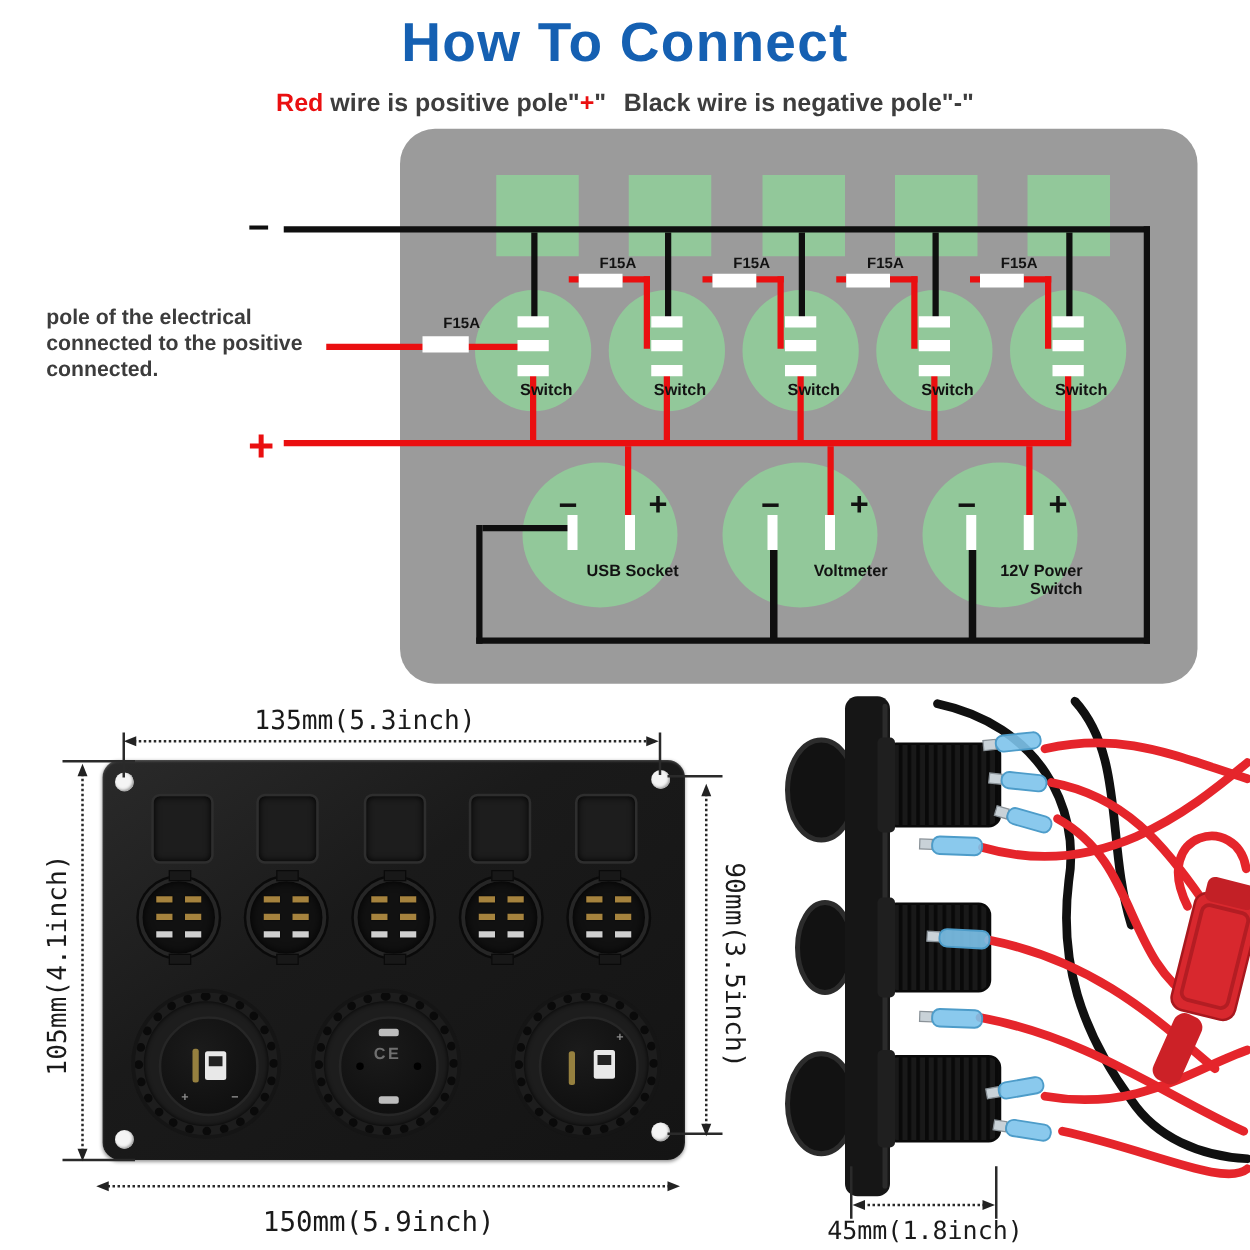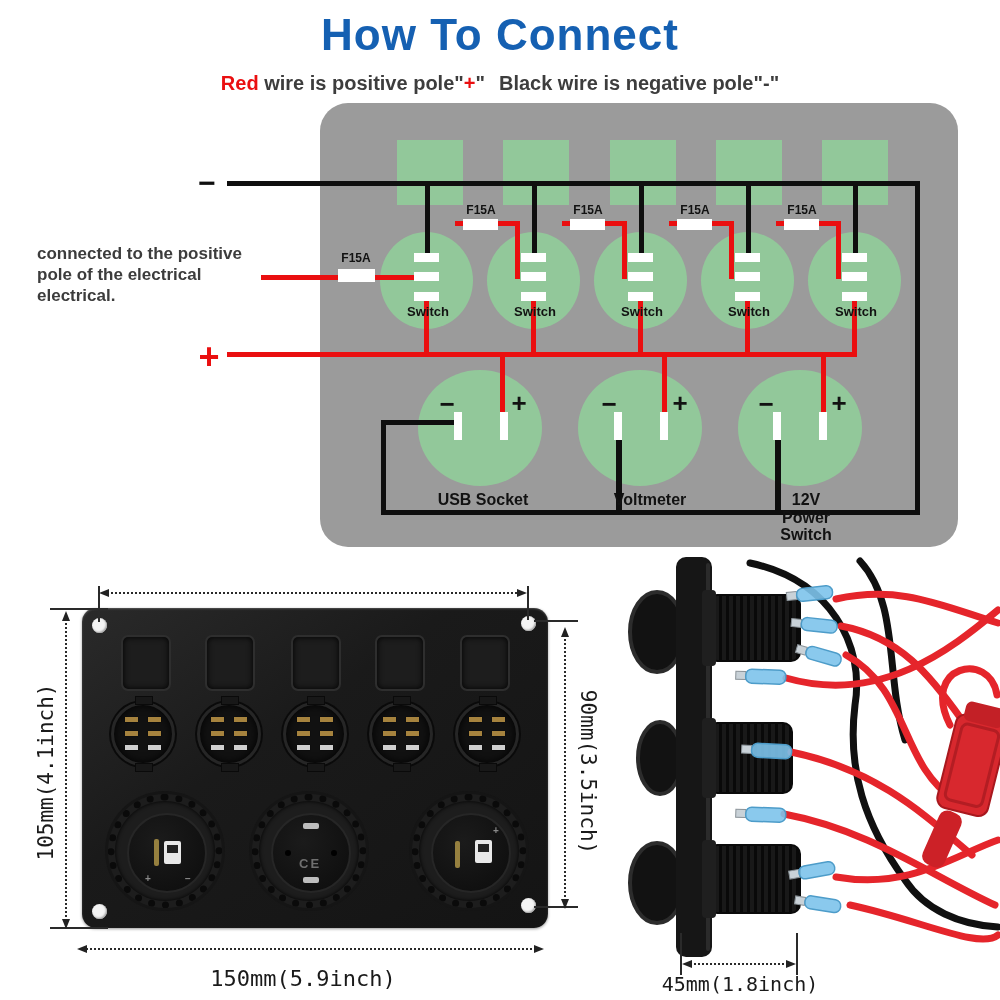--- a/index.html
+++ b/index.html
@@ -14,24 +14,24 @@
   #subtitle .gap{display:inline-block;width:14px;}
   
   #graybox{position:absolute;left:320px;top:103px;width:638px;height:444px;
            background:#9b9b9b;border-radius:28px;z-index:1;}
   .gsq{position:absolute;width:66px;height:65px;top:140px;background:#92c89a;z-index:2;}
   .gcirc{position:absolute;width:93px;height:97px;top:232px;border-radius:50%;background:#92c89a;z-index:2;}
   .dcirc{position:absolute;width:124px;height:116px;top:370px;border-radius:50%;background:#92c89a;z-index:2;}
   .wire{position:absolute;background:#0f0f0f;z-index:3;}
   .rwire{position:absolute;background:#ea0f10;z-index:3;}
   .wbar{position:absolute;background:#ffffff;z-index:4;}
-  .lbl{position:absolute;text-align:center;color:#121212;font-weight:700;z-index:5;line-height:1.1;}
+  .lbl{position:absolute;text-align:right;color:#121212;font-weight:700;z-index:5;line-height:1.1;}
   .f15{font-size:12px;width:56px;}
   .swlbl{font-size:13px;width:60px;}
-  .devlbl{font-size:16px;width:120px;margin-top:41px;}
+  .devlbl{font-size:13px;width:120px;}
   .sign{font-size:26px;width:30px;font-weight:700;}
   #note{position:absolute;left:37px;top:243px;width:240px;font-size:17px;line-height:21px;
         font-weight:600;color:#3c3c3c;z-index:5;}
   #neg-sym{position:absolute;left:192px;top:166px;width:30px;text-align:center;
            font-size:30px;font-weight:800;color:#0f0f0f;z-index:5;}
   #pos-sym{position:absolute;left:189px;top:336px;width:40px;text-align:center;
            font-size:36px;font-weight:700;color:#ea0f10;z-index:5;}
   
   #panel{position:absolute;left:82px;top:608px;width:466px;height:320px;border-radius:14px;
          background:linear-gradient(145deg,#2a2a2a,#1a1a1a 40%,#141414);
@@ -181,23 +181,23 @@
   <div class="lbl sign" style="left:504px;top:389px">+</div>
   <div class="lbl sign" style="left:594px;top:390px">−</div>
   <div class="lbl sign" style="left:665px;top:389px">+</div>
   <div class="lbl sign" style="left:751px;top:390px">−</div>
   <div class="lbl sign" style="left:824px;top:389px">+</div>
   <div class="lbl devlbl" style="left:423px;top:450px">USB Socket</div>
   <div class="lbl devlbl" style="left:590px;top:450px">Voltmeter</div>
   <div class="lbl devlbl" style="left:746px;top:450px;width:120px"><span style="display:inline-block;width:76px">12V Power Switch</span></div>
 
   <div id="note">
+    <div>pole of the electrical</div>
     <div>connected to the positive</div>
-    <div>pole of the electrical</div>
-    <div>electrical.</div>
+    <div>connected.</div>
   </div>
 
   <div id="panel">
     <div class="screw" style="left:10px;top:10px"></div>
     <div class="screw" style="left:439px;top:8px"></div>
     <div class="screw" style="left:10px;top:296px"></div>
     <div class="screw" style="left:439px;top:290px"></div>
     <div class="psq" style="left:39px"></div>
     <div class="psq" style="left:123px"></div>
     <div class="psq" style="left:209px"></div>
@@ -252,32 +252,33 @@
         <div class="mark" style="left:16px;top:58px">+</div>
         <div class="mark" style="left:56px;top:58px">−</div>
       </div>
     </div>
     <div class="bsock" style="left:170px">
       <div class="bface">
         <div class="tab" style="left:30px;top:8px"></div>
         <div class="tab" style="left:30px;top:62px"></div>
         <div class="dot" style="left:12px;top:35px"></div>
         <div class="dot" style="left:58px;top:35px"></div>
-        <div class="ce" style="left:26px;top:41px">CE</div>
+        <div class="ce" style="left:26px;top:20px">CE</div>
       </div>
     </div>
     <div class="bsock" style="left:330px">
       <div class="bface">
         <div class="goldbar" style="left:22px;top:26px"></div>
         <div class="usbport" style="left:42px;top:25px"></div>
         <div class="mark" style="left:60px;top:10px">+</div>
       </div>
     </div>
   </div>
 
+  <div class="dim" style="left:182px;top:564px;width:220px;font-size:21px">135mm(5.3inch)</div>
   <div class="tick-v" style="left:98px;top:586px;height:36px"></div>
   <div class="tick-v" style="left:527px;top:586px;height:34px"></div>
   <div class="dot-h" style="left:104px;top:592px;width:420px"></div>
   <div class="ah ah-l" style="left:99px;top:589px"></div>
   <div class="ah ah-r" style="left:517px;top:589px"></div>
 
   <div class="dim rot-l" style="left:-64px;top:760px;width:220px;font-size:21px">105mm(4.1inch)</div>
   <div class="tick-h" style="left:50px;top:608px;width:58px"></div>
   <div class="tick-h" style="left:50px;top:927px;width:58px"></div>
   <div class="dot-v" style="left:65px;top:616px;height:308px"></div>

